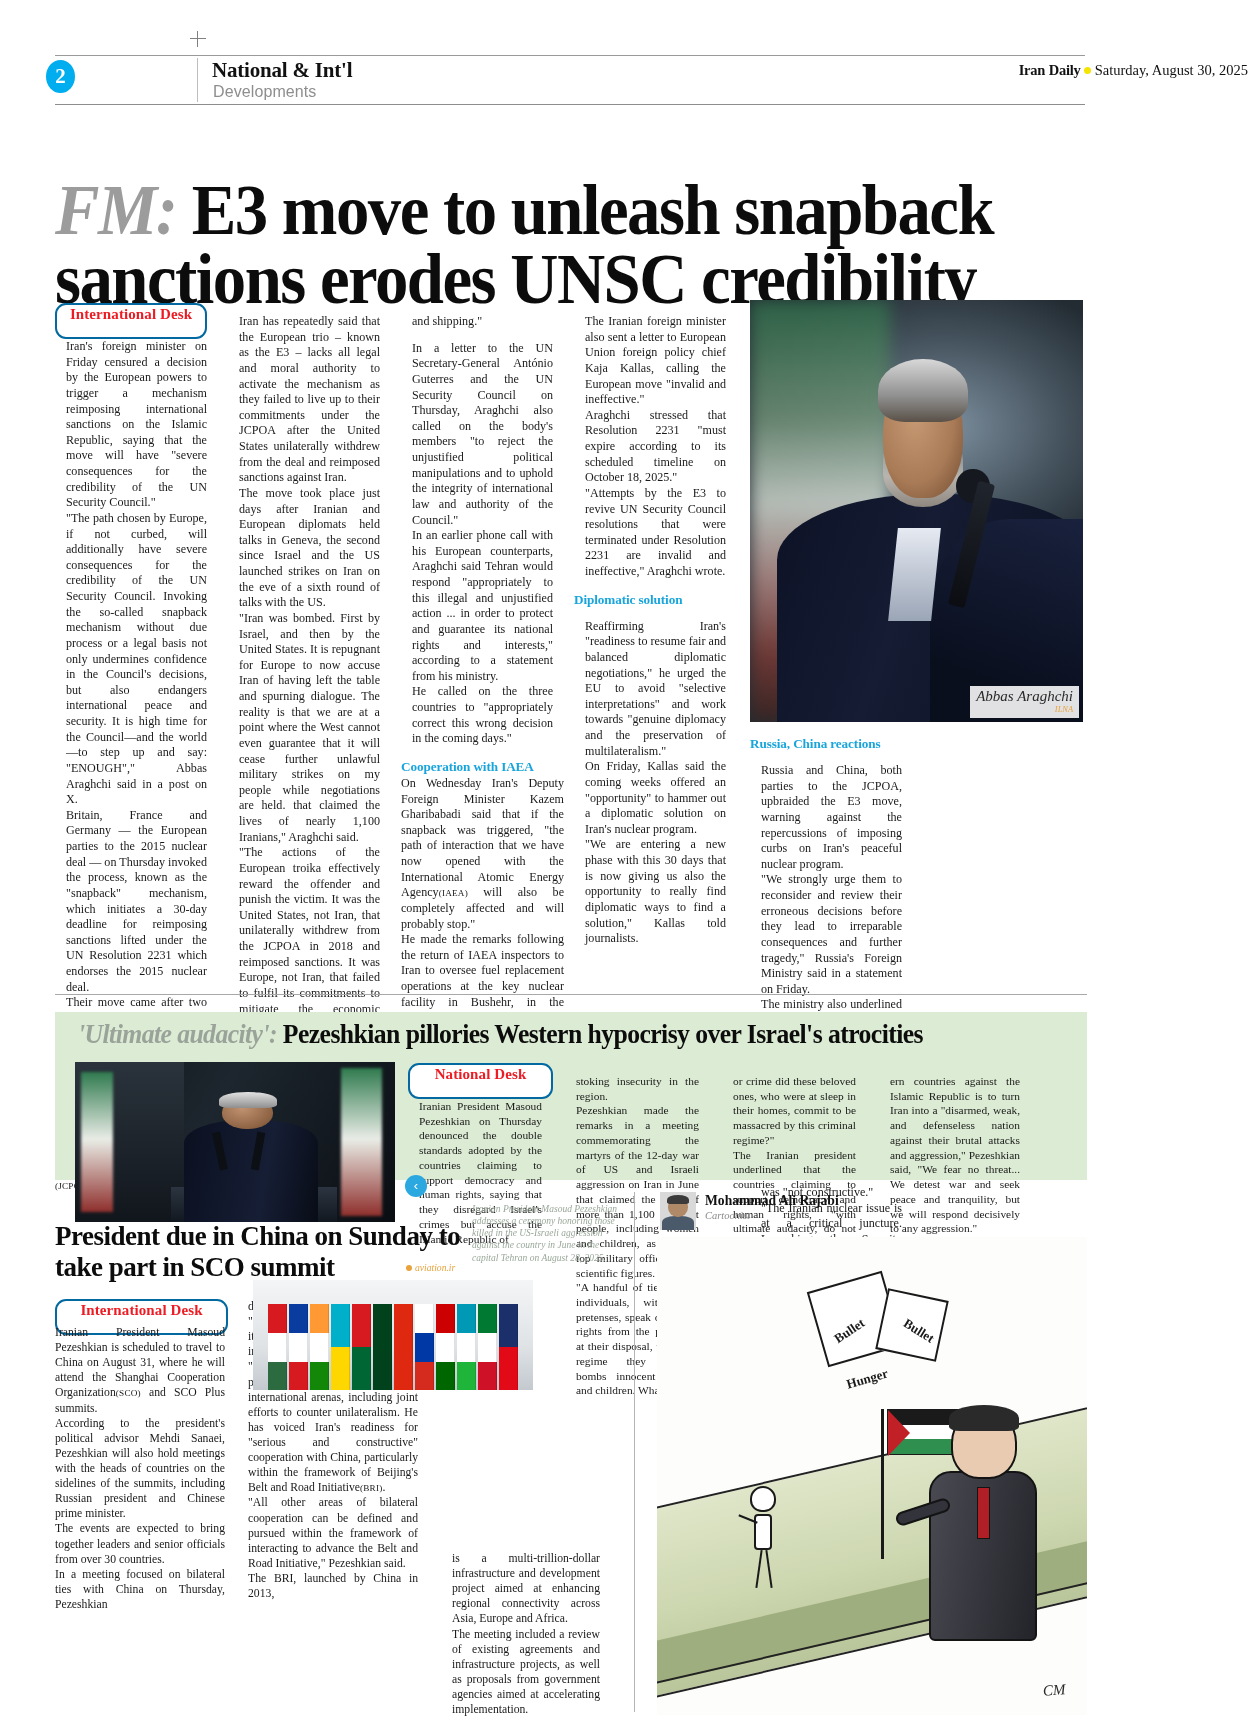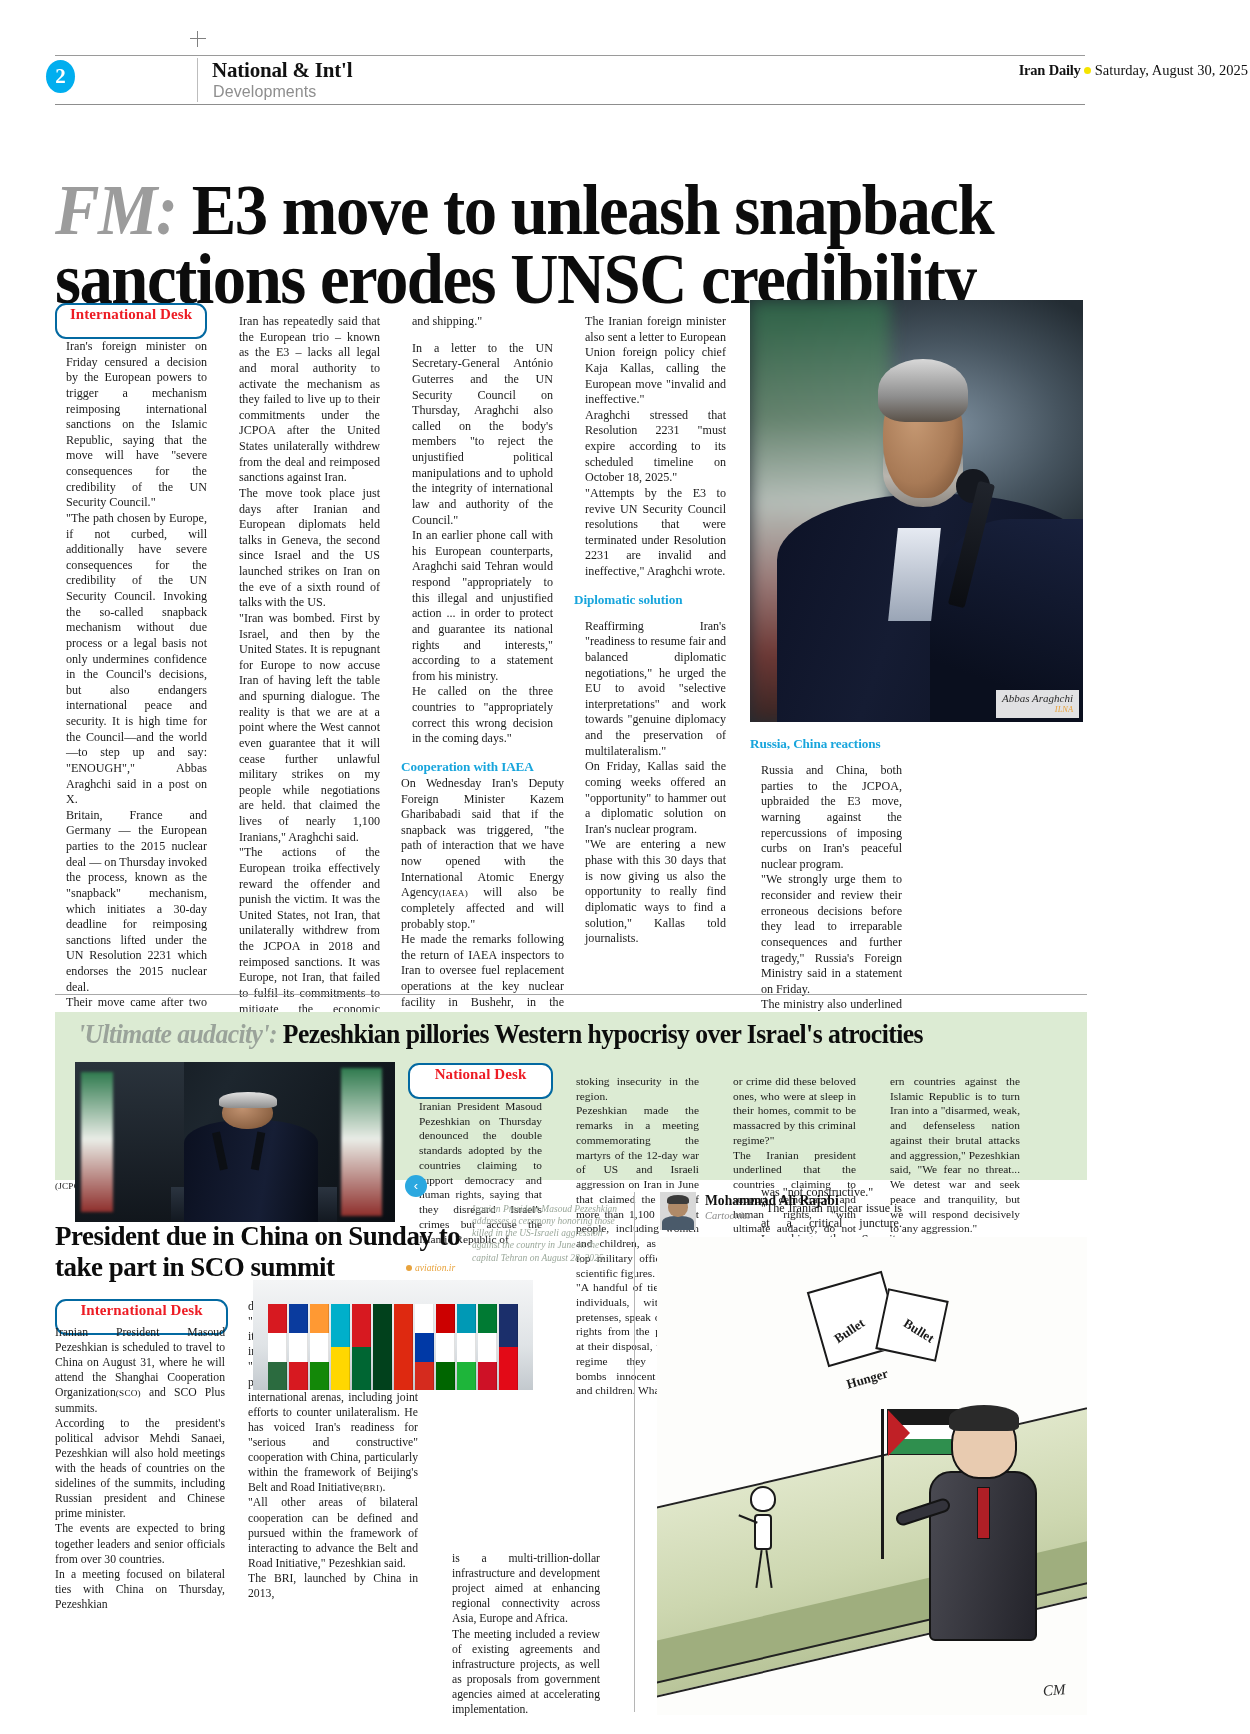--- a/index.html
+++ b/index.html
@@ -140,21 +140,21 @@
     position:absolute; left:62%; top:40%; width:10%; height:8%;
     background:#15181f; border-radius:50%;
   }
   .hero-cap {
     position:absolute; right:4px; bottom:4px;
     background:rgba(255,255,255,0.88);
     padding:2px 6px 3px 6px; text-align:right;
   }
   .hero-cap .n {
     font-family:"Liberation Serif", serif; font-style:italic;
-    font-size:11px; color:#2a2a2a; display:block; line-height:1.15;
+    font-size:15px; color:#2a2a2a; display:block; line-height:1.15;
   }
   .hero-cap .s {
     font-family:"Liberation Serif", serif; font-style:italic;
     font-size:8.4px; color:#E8A33D; display:block; line-height:1.2;
   }
 
   
   .hr { position:absolute; background:#a8a8a8; height:1px; }
 
   

